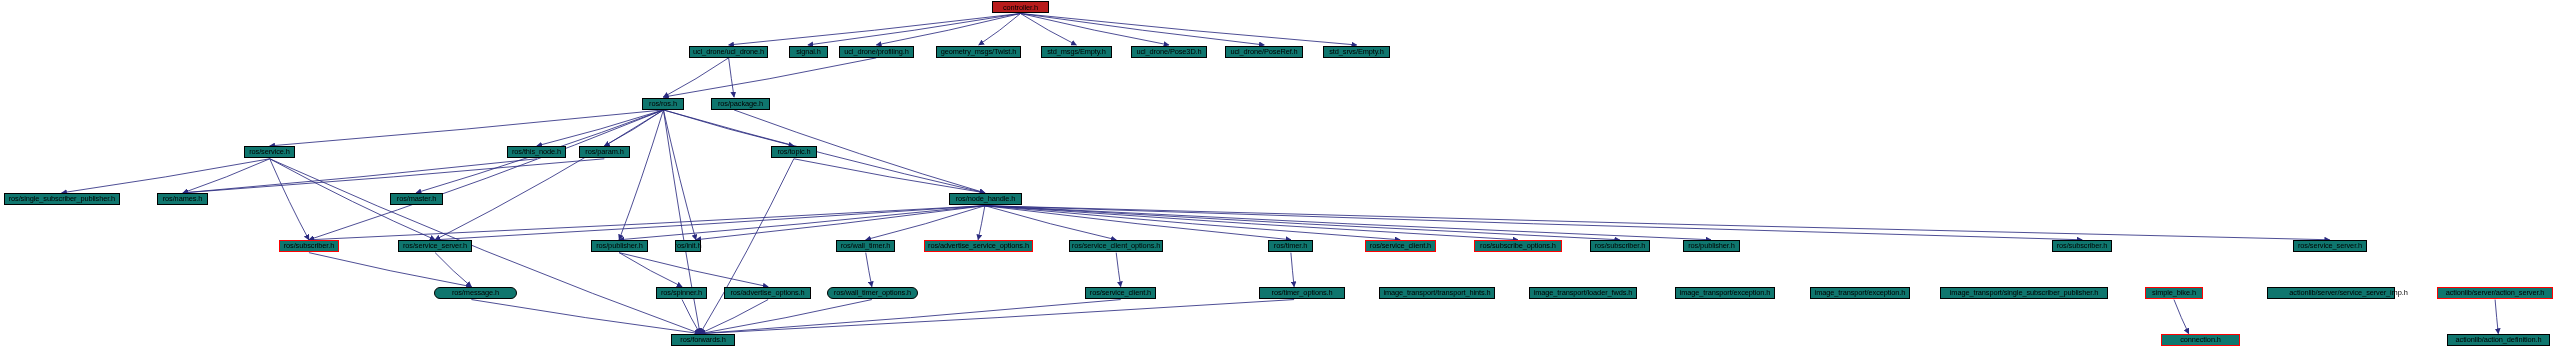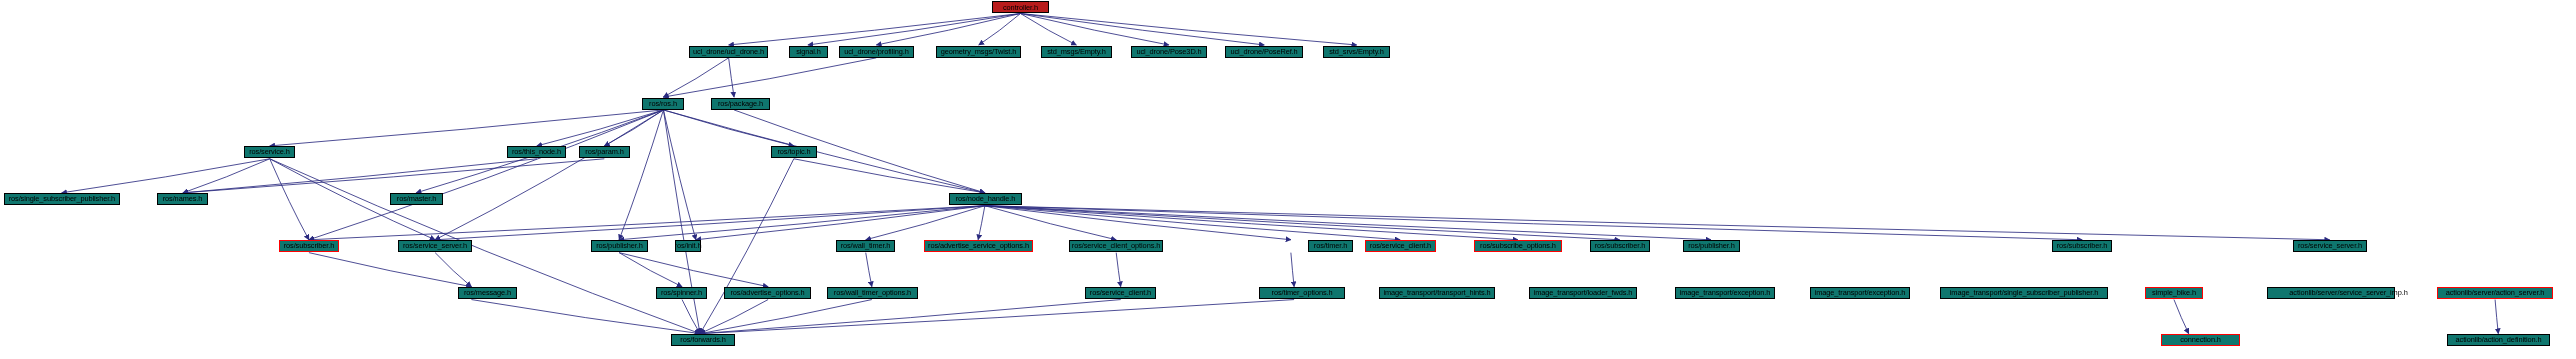--- a/index.html
+++ b/index.html
@@ -130,31 +130,31 @@
       <div class="node" style="left: 157px; top: 193px; width: 51px;">ros/names.h</div>
       <div class="node" style="left: 390px; top: 193px; width: 53px;">ros/master.h</div>
       <div class="node" style="left: 949px; top: 193px; width: 73px;">ros/node_handle.h</div>
       <div class="node red" style="left: 279px; top: 240px; width: 60px;">ros/subscriber.h</div>
       <div class="node" style="left: 398px; top: 240px; width: 74px;">ros/service_server.h</div>
       <div class="node" style="left: 591px; top: 240px; width: 57px;">ros/publisher.h</div>
       <div class="node" style="left: 675px; top: 240px; width: 26px;">ros/init.h</div>
       <div class="node" style="left: 836px; top: 240px; width: 59px;">ros/wall_timer.h</div>
       <div class="node red" style="left: 924px; top: 240px; width: 109px;">ros/advertise_service_options.h</div>
       <div class="node" style="left: 1069px; top: 240px; width: 94px;">ros/service_client_options.h</div>
-      <div class="node" style="left: 1308px; top: 240px; width: 45px;">ros/timer.h</div>
+      <div class="node" style="left: 1268px; top: 240px; width: 45px;">ros/timer.h</div>
       <div class="node red" style="left: 1365px; top: 240px; width: 71px;">ros/service_client.h</div>
       <div class="node red" style="left: 1474px; top: 240px; width: 88px;">ros/subscribe_options.h</div>
       <div class="node" style="left: 1590px; top: 240px; width: 60px;">ros/subscriber.h</div>
       <div class="node" style="left: 1683px; top: 240px; width: 57px;">ros/publisher.h</div>
       <div class="node" style="left: 2052px; top: 240px; width: 60px;">ros/subscriber.h</div>
       <div class="node" style="left: 2293px; top: 240px; width: 74px;">ros/service_server.h</div>
-      <div class="node" style="left: 458px; top: 287px; width: 59px;">ros/message.h</div>
+      <div class="node" style="left: 434px; top: 287px; width: 83px; border-radius: 6px;">ros/message.h</div>
       <div class="node" style="left: 656px; top: 287px; width: 51px;">ros/spinner.h</div>
       <div class="node" style="left: 724px; top: 287px; width: 87px;">ros/advertise_options.h</div>
-      <div class="node" style="left: 827px; top: 287px; width: 91px;">ros/wall_timer_options.h</div>
+      <div class="node" style="left: 827px; top: 287px; width: 91px; border-radius: 6px;">ros/wall_timer_options.h</div>
       <div class="node" style="left: 1085px; top: 287px; width: 71px;">ros/service_client.h</div>
       <div class="node" style="left: 1259px; top: 287px; width: 86px;">ros/timer_options.h</div>
       <div class="node" style="left: 1379px; top: 287px; width: 116px; text-align: center;">image_transport/transport_hints.h</div>
       <div class="node" style="left: 1529px; top: 287px; width: 108px;">image_transport/loader_fwds.h</div>
       <div class="node" style="left: 1675px; top: 287px; width: 100px;">image_transport/exception.h</div>
       <div class="node" style="left: 1810px; top: 287px; width: 100px;">image_transport/exception.h</div>
       <div class="node" style="left: 1940px; top: 287px; width: 168px;">image_transport/single_subscriber_publisher.h</div>
       <div class="node red" style="left: 2145px; top: 287px; width: 58px;">simple_bike.h</div>
       <div class="node" style="left: 2267px; top: 287px; width: 128px; padding-left: 35px;">actionlib/server/service_server_imp.h</div>
       <div class="node red" style="left: 2437px; top: 287px; width: 116px;">actionlib/server/action_server.h</div>

